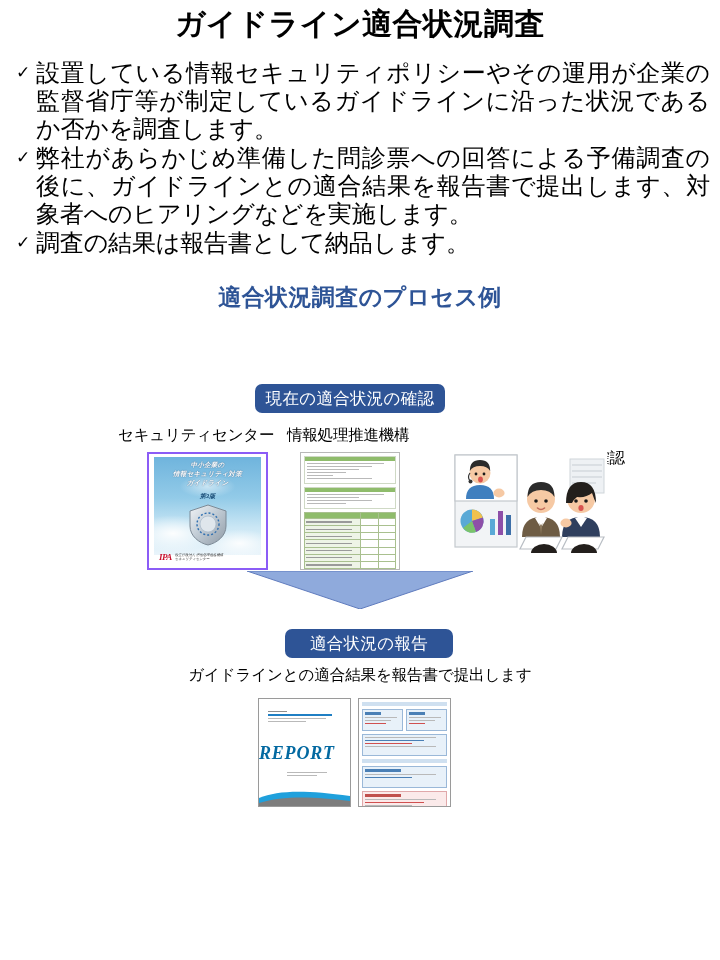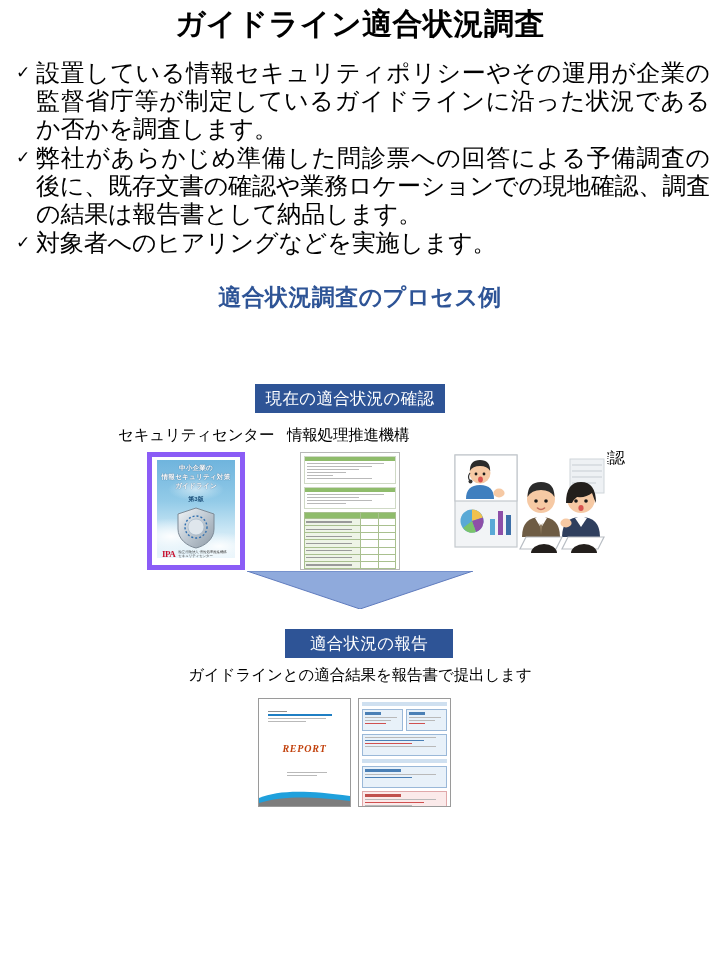--- a/index.html
+++ b/index.html
@@ -78,20 +78,21 @@
     position: absolute;
     background: #2e5496;
     color: #ffffff;
     font-size: 16.5px;
     line-height: 1;
     text-align: right;
     display: flex;
     align-items: center;
     justify-content: center;
     letter-spacing: 0.3px;
+    border-radius: 7px;
   }
   .banner-top {
     left: 255px;
     top: 384px;
     width: 190px;
     height: 29px;
   }
   .banner-bottom {
     left: 285px;
     top: 629px;
@@ -130,26 +131,27 @@
     height: 38px;
   }
 
   
   .thumb { position: absolute; }
 
   
   .book {
     left: 147px;
     top: 452px;
-    width: 98px;
+    width: 121px;
     height: 118px;
     background: #ffffff;
-    border: 5px solid #8b5cf6;
+    border: 2px solid #8b5cf6;
     box-sizing: border-box;
     overflow: hidden;
+    font-style: italic;
   }
   .book-sky {
     position: absolute;
     left: 5px; top: 3px; right: 5px; height: 98px;
     background:
       radial-gradient(ellipse 60px 26px at 18% 78%, rgba(255,255,255,.95) 0%, rgba(255,255,255,0) 70%),
       radial-gradient(ellipse 48px 20px at 80% 88%, rgba(255,255,255,.9) 0%, rgba(255,255,255,0) 70%),
       radial-gradient(ellipse 40px 16px at 50% 30%, rgba(255,255,255,.55) 0%, rgba(255,255,255,0) 70%),
       linear-gradient(180deg, #6fb4dd 0%, #93cbe8 42%, #cbe7f5 72%, #eaf5fb 100%);
   }
@@ -258,26 +260,25 @@
     background: #ffffff;
     border: 1px solid #9a9a9a;
     box-sizing: border-box;
     overflow: hidden;
   }
   .rc-head { position: absolute; left: 9px; top: 12px; right: 18px; }
   .rc-rule { height: 1.6px; background: #1f7fc4; margin: 2px 0; }
   .rc-word {
     position: absolute;
     left: 0; right: 0; top: 44px;
-    text-align: center;
-    font-size: 10px;
+    font-size: 18px;
     font-style: italic;
     font-weight: bold;
     letter-spacing: 0.8px;
-    color: #c2410c;
+    color: #0369a1;
     font-family: "Liberation Serif", serif;
   }
   .rc-meta { position: absolute; left: 28px; top: 73px; width: 40px; }
   .rc-wave { position: absolute; left: 0; bottom: 0; width: 100%; height: 22px; }
 
   .report-detail {
     left: 358px;
     top: 698px;
     width: 93px;
     height: 109px;
@@ -310,26 +311,26 @@
 
 <div class="bullet-list">
 
   <div class="bullet-item">
     <span class="bullet-mark">✓</span>
     <span class="bullet-text">設置している情報セキュリティポリシーやその運用が企業の監督省庁等が制定しているガイドラインに沿った状況であるか否かを調査します。</span>
   </div>
 
   <div class="bullet-item">
     <span class="bullet-mark">✓</span>
-    <span class="bullet-text">弊社があらかじめ準備した問診票への回答による予備調査の後に、既存文書の確認や業務ロケーションでの現地確認、調査の結果は報告書として納品します。</span>
+    <span class="bullet-text">弊社があらかじめ準備した問診票への回答による予備調査の後に、ガイドラインとの適合結果を報告書で提出します、対象者へのヒアリングなどを実施します。</span>
   </div>
 
   <div class="bullet-item">
     <span class="bullet-mark">✓</span>
-    <span class="bullet-text">対象者へのヒアリングなどを実施します。</span>
+    <span class="bullet-text">調査の結果は報告書として納品します。</span>
   </div>
 
 </div>
 
 <div class="section-title">適合状況調査のプロセス例</div>
 
 <div class="banner banner-top">現在の適合状況の確認</div>
 
 <div class="col-label col-label-1">セキュリティセンター</div>
 <div class="col-label col-label-2">情報処理推進機構</div>

